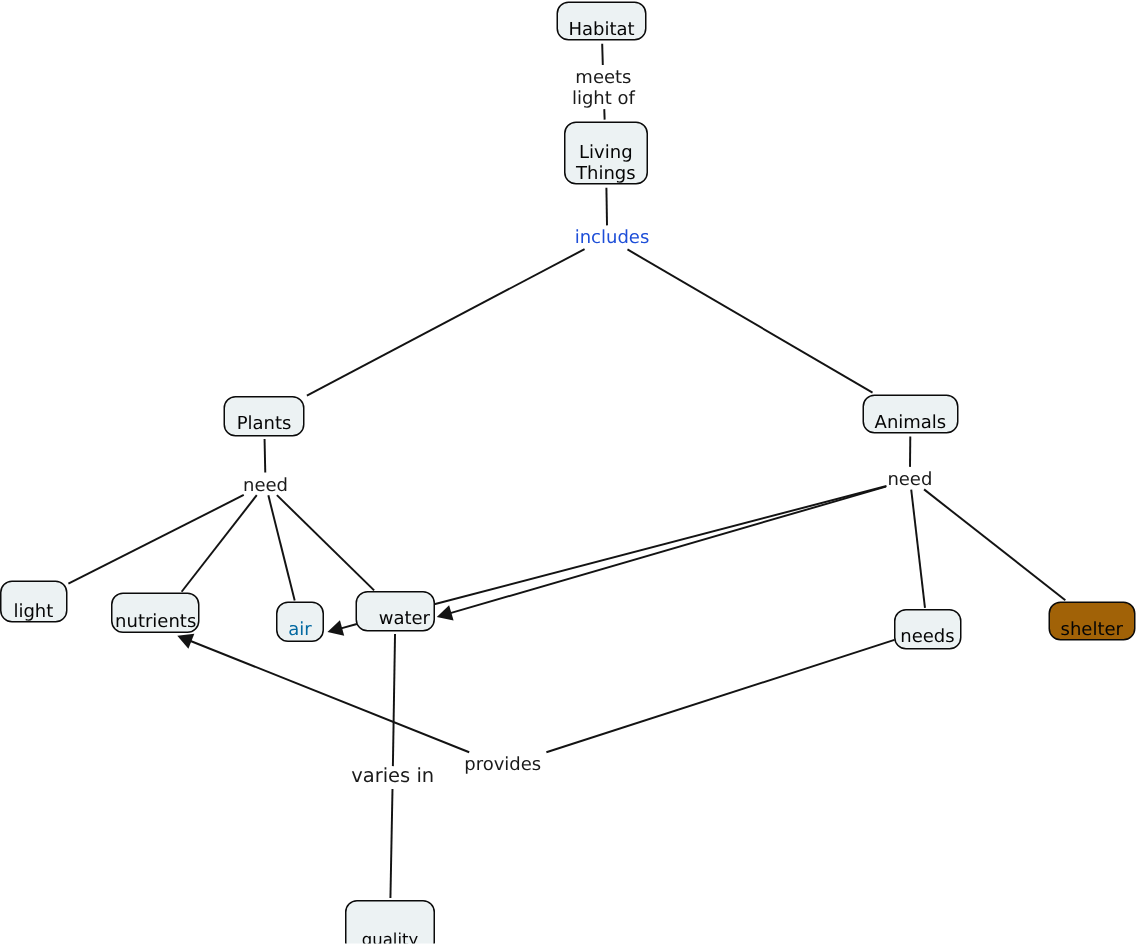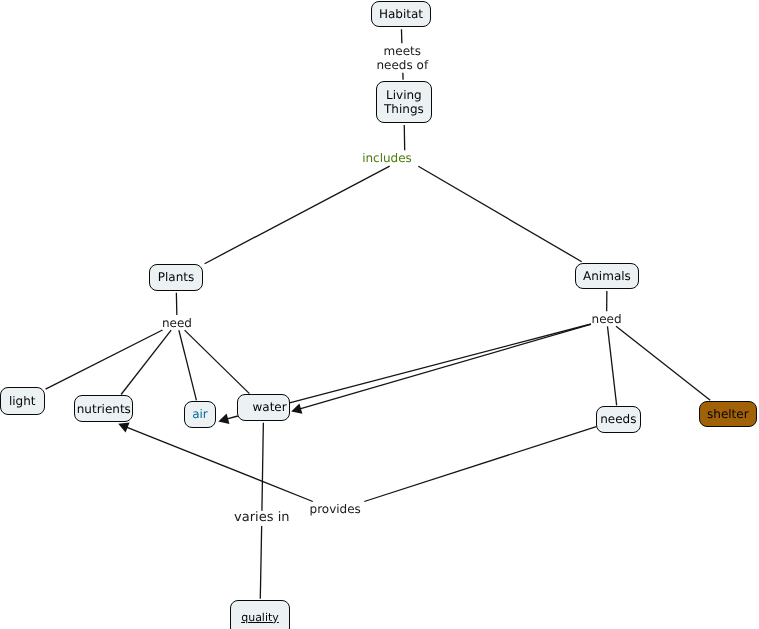--- a/index.html
+++ b/index.html
@@ -3,21 +3,21 @@
 <meta charset="utf-8">
 <title>Habitat Concept Map</title>
 <style>
   html,body{margin:0;padding:0;}
   body{width:759px;height:629px;overflow:hidden;background:#ffffff;
        font-family:"DejaVu Sans",sans-serif;
        -webkit-font-smoothing:antialiased;text-rendering:geometricPrecision;}
   #map{position:relative;width:759px;height:629px;background:#ffffff;}
   #edge-layer{position:absolute;left:0;top:0;width:759px;height:629px;overflow:visible;}
   .node{position:absolute;box-sizing:border-box;
-        display:flex;align-items:center;justify-content:center;
+        display:flex;align-items:flex-end;justify-content:center;
         text-align:center;white-space:pre;}
   .node-label{display:block;}
   .linklabel{position:absolute;text-align:center;white-space:pre;width:240px;}
 </style>
 </head>
 <body style="background: rgb(255, 255, 255);">
 
 <div id="map" style="background: rgb(255, 255, 255);">
 
   <svg id="edge-layer" width="759" height="629" viewBox="0 0 759 629">
@@ -40,22 +40,22 @@
       <line x1="312.8" y1="501.5" x2="125.81539660809449" y2="426.8406799406421" stroke="#131313" stroke-width="1.3" stroke-linecap="butt"></line>
       <polygon points="118.20,423.80 129.56,422.58 125.60,432.51" fill="#131313"></polygon>
       <line x1="591" y1="324" x2="289.5" y2="402.8" stroke="#131313" stroke-width="1.3" stroke-linecap="butt"></line>
       <line x1="590.6" y1="324.4" x2="299.0742936480367" y2="409.11187859926787" stroke="#131313" stroke-width="1.3" stroke-linecap="butt"></line>
       <polygon points="291.20,411.40 299.41,403.44 302.39,413.72" fill="#131313"></polygon>
       <line x1="237.9" y1="416" x2="226.20545213286056" y2="419.221967269518" stroke="#131313" stroke-width="1.3" stroke-linecap="butt"></line>
       <polygon points="218.30,421.40 226.62,413.56 229.46,423.88" fill="#131313"></polygon>
     </svg>
 
     <div class="linklabel" style="left: 282.3px; top: 43.85px; color: rgb(26, 26, 26); font-size: 12px; line-height: 14.2px;">meets
-needs of</div>
-    <div class="linklabel" style="left: 267px; top: 150.75px; color: #4d7c0f; font-size: 12px; line-height: 14.2px;">includes</div>
+light of</div>
+    <div class="linklabel" style="left: 288px; top: 150.75px; color: #1d4ed8; font-size: 12px; line-height: 14.2px;">includes</div>
     <div class="linklabel" style="left: 57px; top: 315.55px; color: rgb(26, 26, 26); font-size: 12px; line-height: 14.2px;">need</div>
     <div class="linklabel" style="left: 486.6px; top: 311.75px; color: rgb(26, 26, 26); font-size: 12px; line-height: 14.2px;">need</div>
     <div class="linklabel" style="left: 141.8px; top: 511.25px; color: rgb(26, 26, 26); font-size: 13px; line-height: 14.2px;">varies in</div>
     <div class="linklabel" style="left: 215.2px; top: 501.55px; color: rgb(26, 26, 26); font-size: 12px; line-height: 14.2px;">provides</div>
 
     <div class="node" style="left: 370.8px; top: 0.79px; width: 60.45px; height: 26.4px; background: rgb(236, 242, 243); border: 1.4px solid rgb(10, 10, 10); border-radius: 8px; color: rgb(5, 5, 5); font-size: 12px; line-height: 14.2px;">
       <span class="node-label">Habitat</span>
     </div>
     <div class="node" style="left: 375.6px; top: 80.75px; width: 56.6px; height: 42.35px; background: rgb(236, 242, 243); border: 1.4px solid rgb(10, 10, 10); border-radius: 8px; color: rgb(5, 5, 5); font-size: 12px; line-height: 14.2px;">
       <span class="node-label">Living

